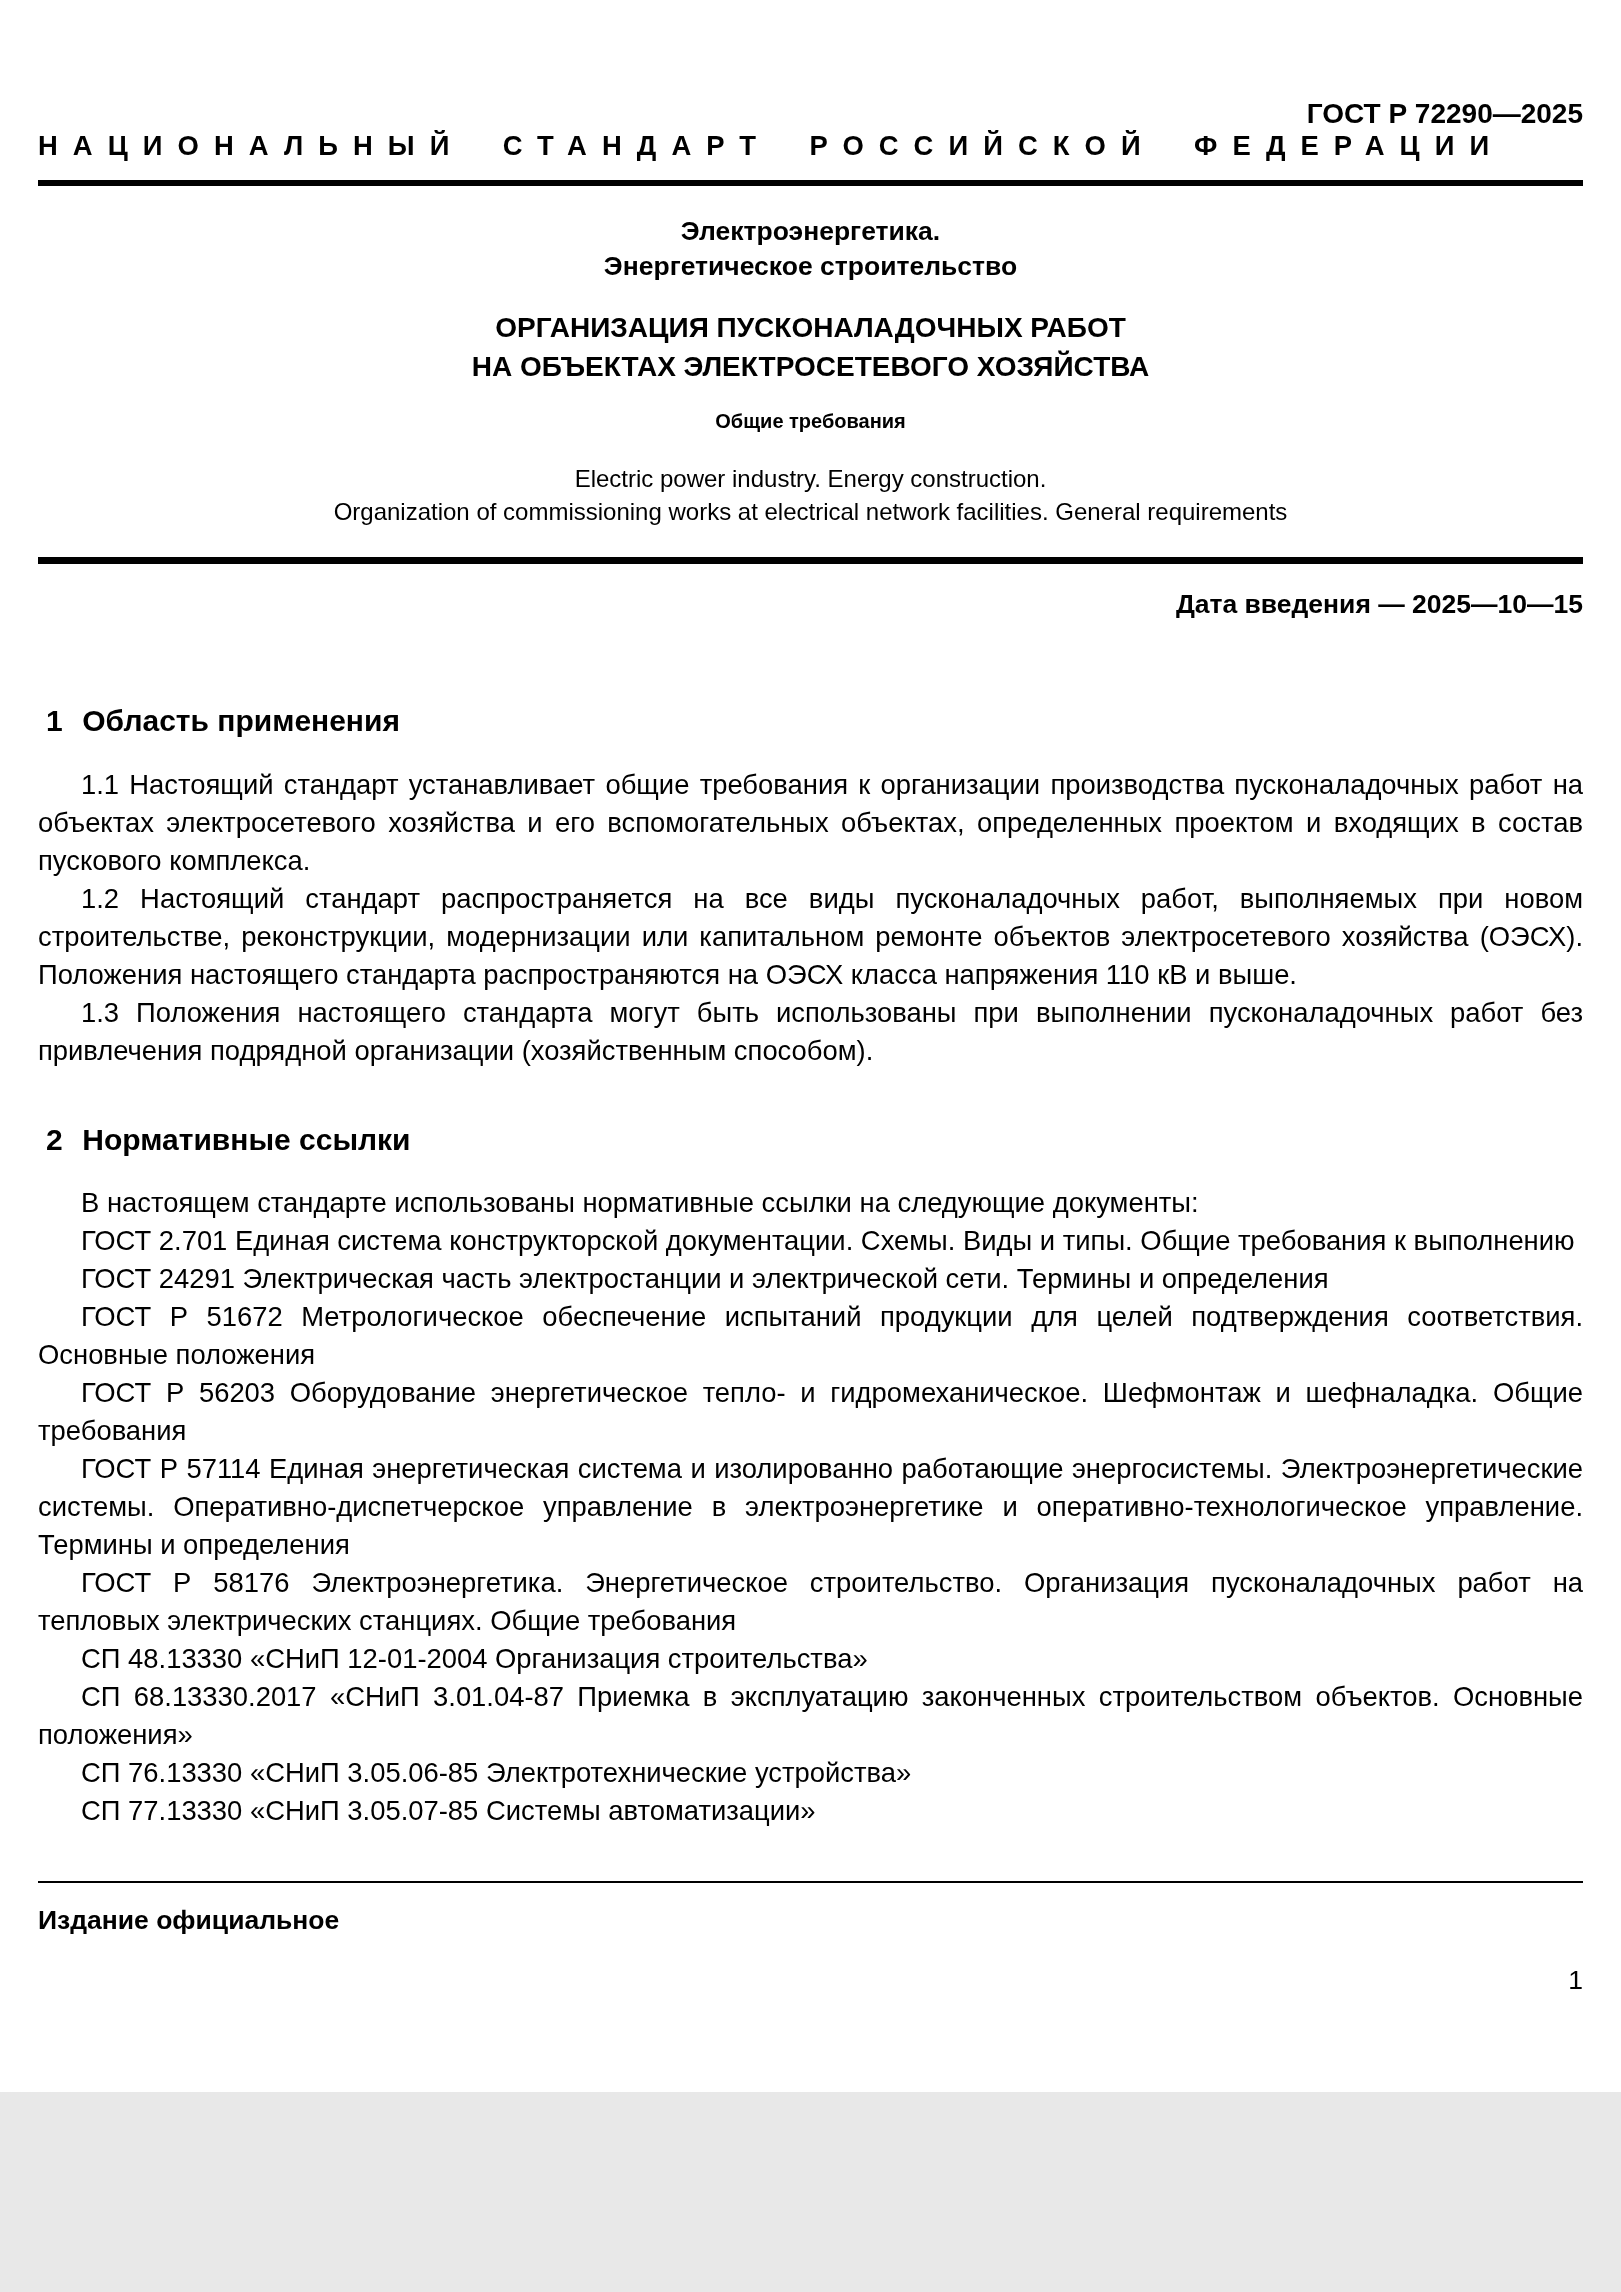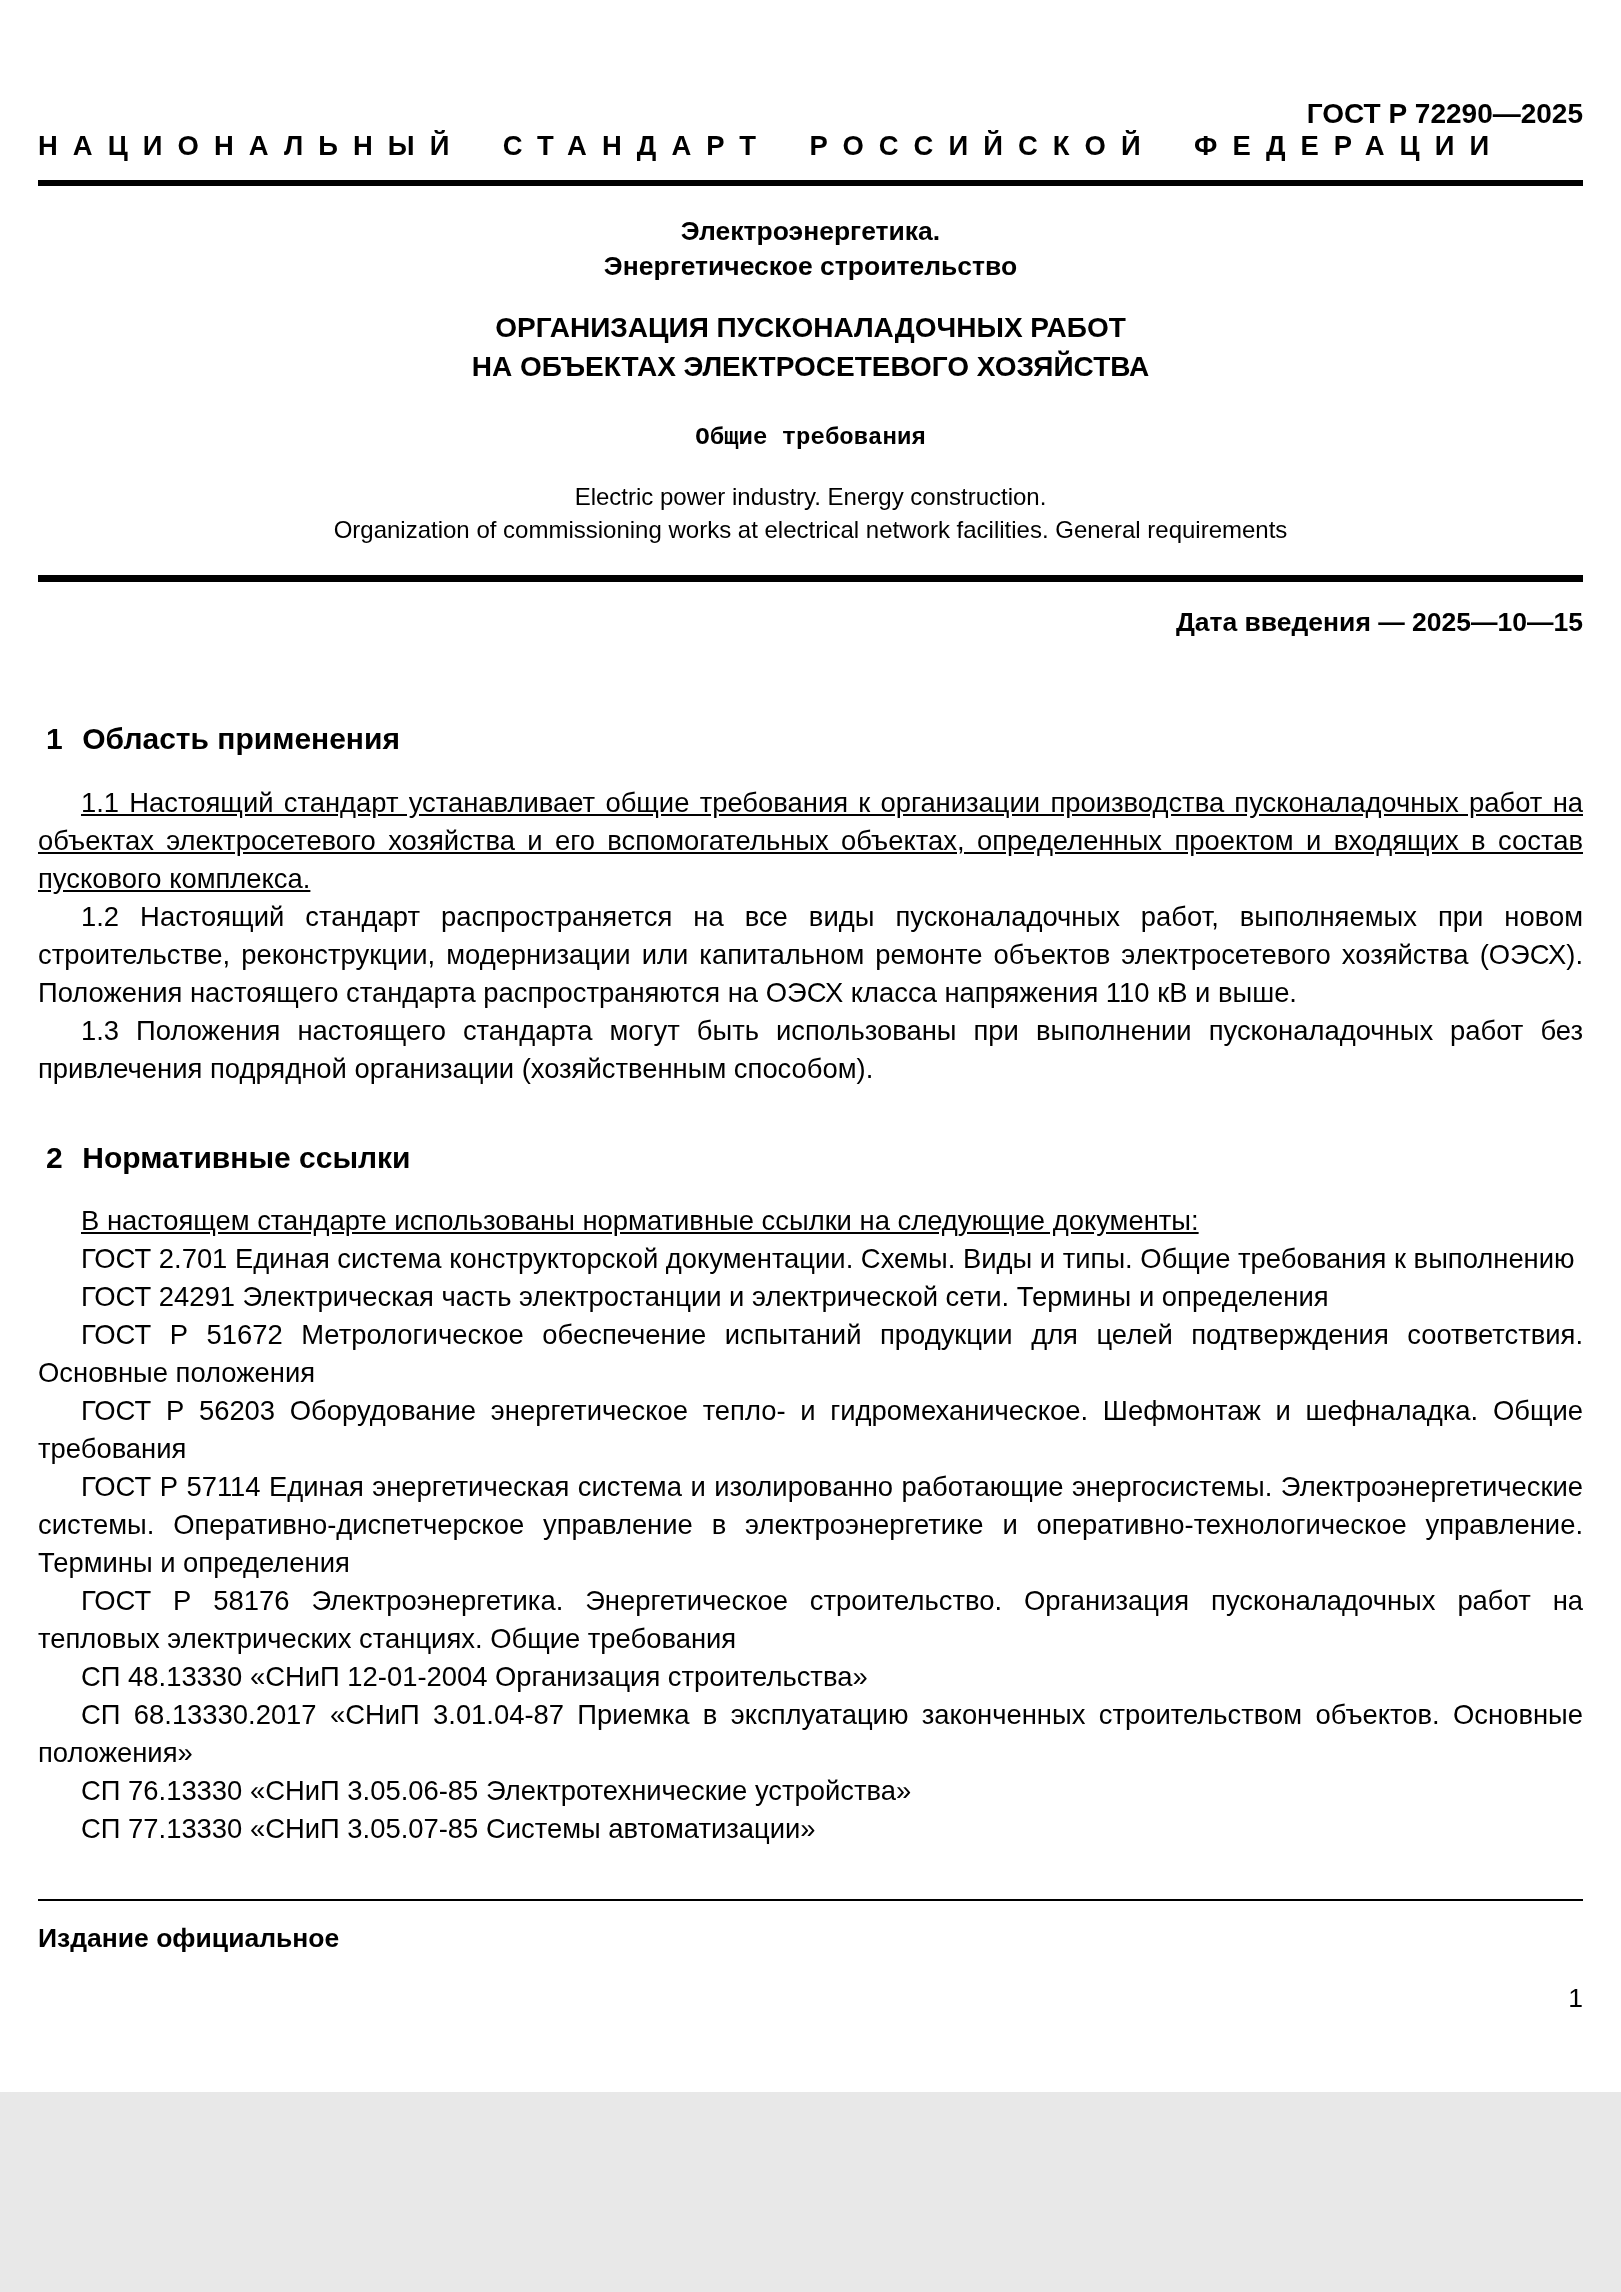--- a/index.html
+++ b/index.html
@@ -41,24 +41,23 @@
     font-weight: bold;
     line-height: 35px;
   }
   .main-title {
     margin-top: 23.5px;
     font-size: 28px;
     font-weight: bold;
     line-height: 39px;
   }
   .subtitle {
-    margin-top: 38px;
-    font-size: 24px;
+    margin-top: 24px;
+    font-size: 20px;
     font-weight: bold;
-    font-family: Liberation Mono, monospace;
   }
   .english {
     margin-top: 29px;
     font-size: 24px;
     line-height: 33px;
   }
   .rule2 { margin-top: 29px; }
   .date-line {
     margin-top: 25.5px;
     text-align: right;
@@ -73,21 +72,21 @@
   .sec-heading .hgap { display: inline-block; width: 19.6px; }
   .h1 { margin-top: 84px; }
   .h2 { margin-top: 53px; }
   p.body {
     margin: 0;
     font-size: 27.4px;
     line-height: 38px;
     text-align: justify;
     text-indent: 43px;
   }
-  p.first { margin-top: 27.4px; text-decoration: underline; }
+  p.first { margin-top: 27.4px; }
   .footer-rule {
     margin-top: 51px;
     height: 2px;
     background: #000;
   }
   .edition {
     margin-top: 21.6px;
     font-size: 26.5px;
     font-weight: bold;
   }

